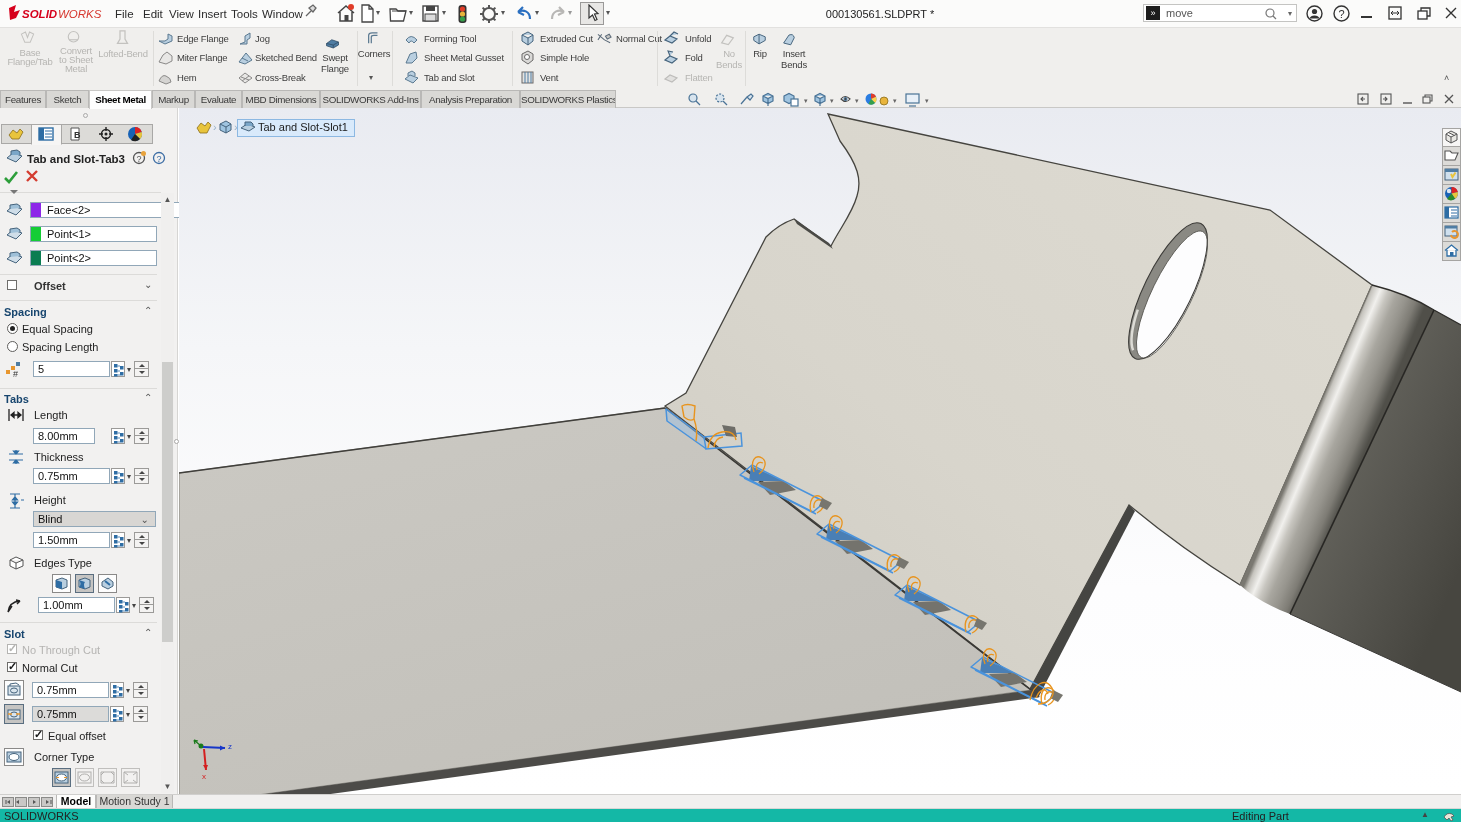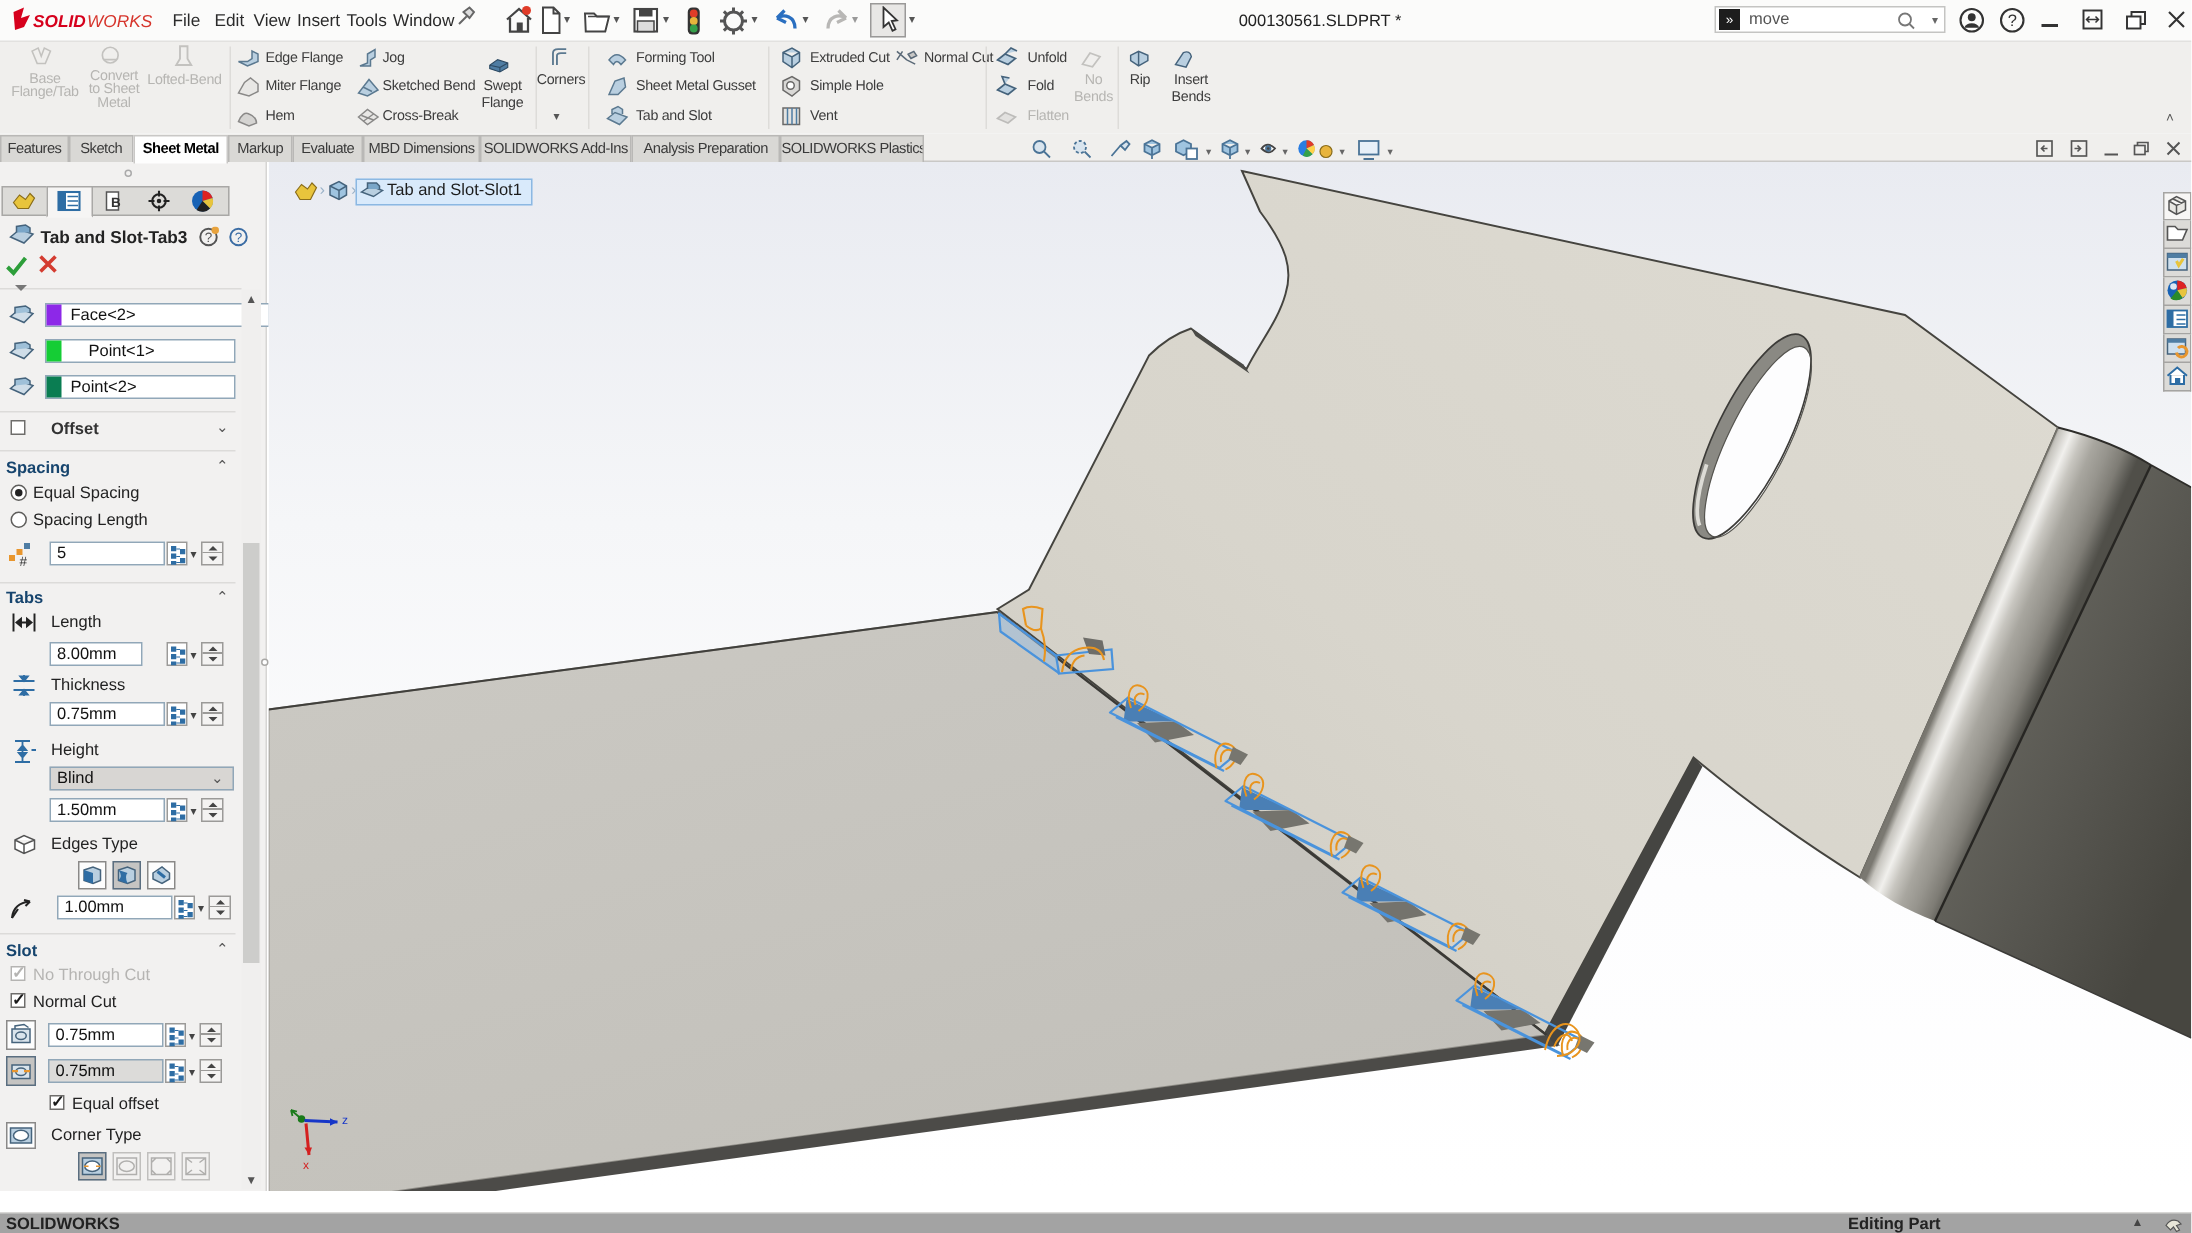--- a/index.html
+++ b/index.html
@@ -65,21 +65,21 @@
 
 
 #taskpane { position:absolute; left:1263px; top:20px; width:19px; }
 .tpc { width:19px; height:19px; background:#dcdbd8; border:1px solid #a5a4a2; border-top:none; position:relative;}
 .tpc:first-child { border-top:1px solid #a5a4a2; background:#f7f6f5;}
 
 
 #modeltabs { position:absolute; left:0; top:794px; width:1461px; height:14px; background:#f1f0ef; border-top:1px solid #d0cfcd;}
 .mtab { position:absolute; top:0px; height:14px; line-height:13px; padding:0; font-size:10.5px; white-space:nowrap; text-align:center; background:#d9d8d5; border:1px solid #b9b8b6; border-top:none; color:#333;}
 .mtab.act { background:#fdfdfc; font-weight:bold; color:#000; }
-#statusbar { position:absolute; left:0; top:808px; width:1461px; height:14px; background:#a3a3a3; border-top:1px solid #d8d7d5; font-size:11px; color:#222;font-weight:bold; }
+#statusbar { position:absolute; left:0; top:808px; width:1461px; height:14px; background:#14b8a6; border-top:1px solid #d8d7d5; font-size:11px; color:#222; }
 </style>
 </head>
 <body>
 <div id="app">
 
   <div id="titlebar">
     <svg class="abs" style="left:6px;top:4px" width="110" height="20" viewBox="0 0 110 20">
       <path d="M3,4 L10,1 L8,8 L14,6 L10,14 L4,16 Z" fill="#d6001c"></path>
       <text x="16" y="14" font-size="11.5" font-weight="bold" font-style="italic" fill="#d6001c" font-family="Liberation Sans">SOLID</text>
       <text x="52" y="14" font-size="11.5" font-style="italic" fill="#d6352c" font-family="Liberation Sans">WORKS</text>
@@ -421,21 +421,21 @@
     <svg class="abs" style="left:6px;top:94px" width="17" height="16" viewBox="0 0 17 16">
         <path d="M1,9 L7,4 L16,7 L10,13 Z" fill="#cfdde8" stroke="#45637c"></path>
         <path d="M4,7 L4,3 L11,2 L14,4 L14,6" fill="#9fc0d8" stroke="#45637c"></path>
       </svg>
     <div class="inp" style="left:30px;top:94px;width:150px"><span style="margin-left:12px">Face&lt;2&gt;</span></div>
     <div class="abs" style="left:31px;top:95px;width:10px;height:14px;background:#8d28e8"></div>
     <svg class="abs" style="left:6px;top:118px" width="17" height="16" viewBox="0 0 17 16">
         <path d="M1,9 L7,4 L16,7 L10,13 Z" fill="#cfdde8" stroke="#45637c"></path>
         <path d="M4,7 L4,3 L11,2 L14,4 L14,6" fill="#9fc0d8" stroke="#45637c"></path>
       </svg>
-    <div class="inp" style="left:30px;top:118px;width:127px"><span style="margin-left:24px">Point&lt;1&gt;</span></div>
+    <div class="inp" style="left:30px;top:118px;width:127px"><span style="margin-left:12px">Point&lt;1&gt;</span></div>
     <div class="abs" style="left:31px;top:119px;width:10px;height:14px;background:#15cd35"></div>
     <svg class="abs" style="left:6px;top:142px" width="17" height="16" viewBox="0 0 17 16">
         <path d="M1,9 L7,4 L16,7 L10,13 Z" fill="#cfdde8" stroke="#45637c"></path>
         <path d="M4,7 L4,3 L11,2 L14,4 L14,6" fill="#9fc0d8" stroke="#45637c"></path>
       </svg>
     <div class="inp" style="left:30px;top:142px;width:127px"><span style="margin-left:12px">Point&lt;2&gt;</span></div>
     <div class="abs" style="left:31px;top:143px;width:10px;height:14px;background:#0a7d52"></div>
 
     <div class="divl" style="top:166px"></div>
 
@@ -823,20 +823,38 @@
             <rect x="2" y="3" width="12" height="2.5" fill="#4f7da3"></rect>
             <path d="M9,9 a3.5,3.5 0 1 1 -1,3" fill="none" stroke="#e8962e" stroke-width="2"></path>
           </svg></div>
       <div class="tpc"><svg width="17" height="17" viewBox="0 0 17 17">
             <path d="M2,8.5 L8.5,3 L15,8.5 M4,8 V14 H13 V8" fill="#fff" stroke="#2e6da4" stroke-width="1.3"></path>
             <rect x="7" y="10" width="3.5" height="4" fill="#2e6da4"></rect>
           </svg></div>
     </div>
   </div>
 
+  <div id="modeltabs">
+    <svg class="abs" style="left:2px;top:2px" width="54" height="11">
+      <g stroke="#8a8a88" stroke-width="1" fill="#c9c8c6">
+        <rect x="0.5" y="0.5" width="11" height="9"></rect>
+          <rect x="13.5" y="0.5" width="11" height="9"></rect>
+          <rect x="26.5" y="0.5" width="11" height="9"></rect>
+          <rect x="39.5" y="0.5" width="11" height="9"></rect>
+      </g>
+      <g fill="#555">
+          <path d="M8,3 l-3,2 3,2 z M3.5,3 v4 h1 v-4 z"></path>
+          <path d="M17,3 l-3,2 3,2 z"></path>
+          <path d="M31,3 l3,2 -3,2 z"></path>
+          <path d="M44,3 l3,2 -3,2 z M48.5,3 v4 h1 v-4 z"></path>
+        </g>
+    </svg>
+    <div class="mtab act" style="left:56px;width:40px;">Model</div>
+    <div class="mtab" style="left:96px;width:77px;">Motion Study 1</div>
+  </div>
   <div id="statusbar">
     <span class="abs" style="left:4px; top:1px;">SOLIDWORKS</span>
     <span class="abs" style="left:1232px; top:1px;">Editing Part</span>
     <span class="abs" style="left:1377px; top:1px;margin-top:32px;">MMGS</span>
     <span class="abs" style="left:1421px; top:1px; font-size:8px; color:#444">▲</span>
     <svg class="abs" style="left:1442px; top:1px" width="14" height="12">
         <path d="M2,7 q3,-5 8,-3 l2,2 -3,1 2,3 -2,1 -2,-3 -2,2 z" fill="#e8e6d8" stroke="#555" stroke-width="0.8"></path>
       </svg>
   </div>
 

